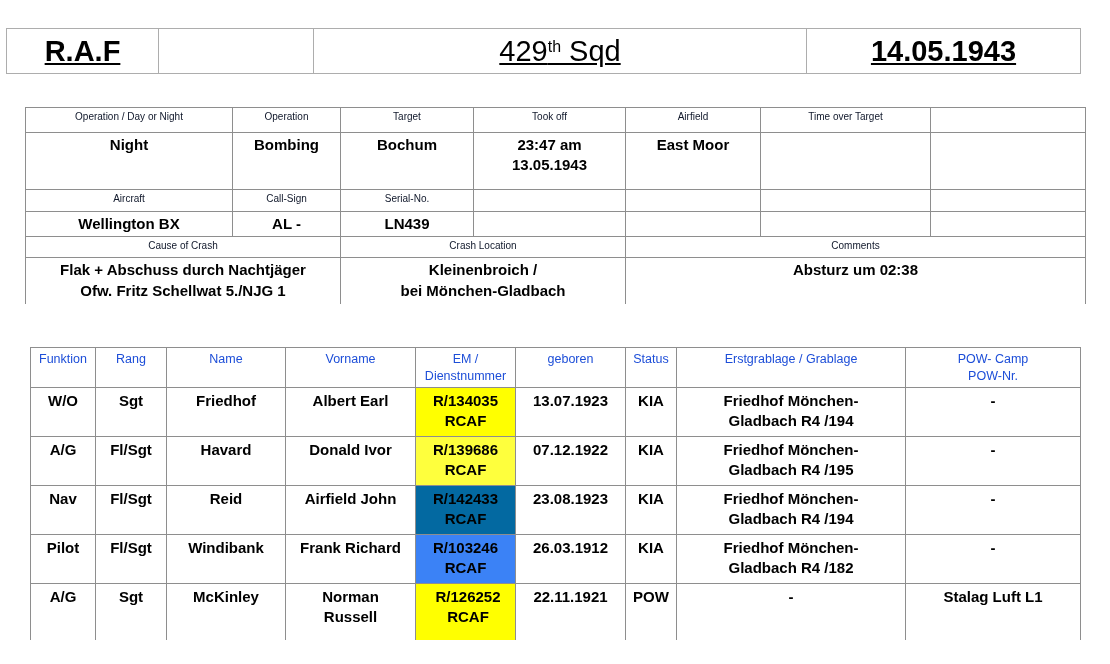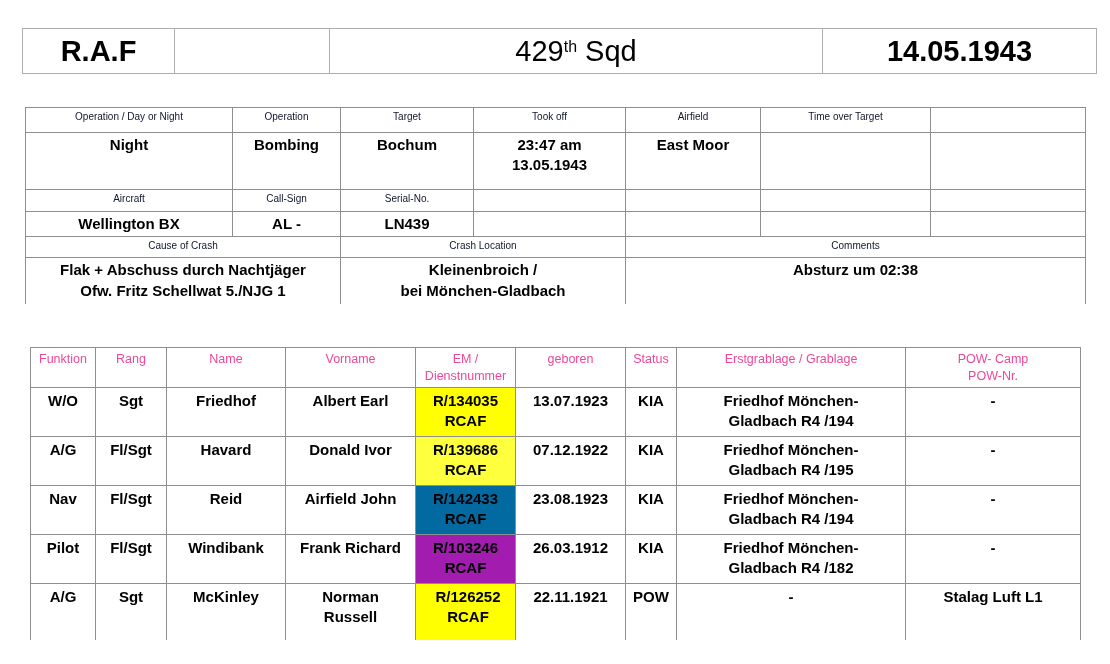--- a/index.html
+++ b/index.html
@@ -17,22 +17,23 @@
     table-layout: fixed;
   }
   td {
     overflow: hidden;
     white-space: pre-line;
     text-align: center;
   }
 
   
   .title-table {
-    margin: 28px 0 0 22px;
+    margin: 28px 0 0 6px;
     width: 1074px;
+    text-decoration: underline;
   }
   .title-table td {
     border: 1px solid #adadad;
     height: 42px;
     vertical-align: middle;
     font-size: 29px;
     line-height: 1;
   }
   .cell-org   { font-weight: bold; }
   .cell-date  { font-weight: bold; }
@@ -77,21 +78,21 @@
     width: 1050px;
   }
   .crew-table td {
     border: 1px solid #8e8e8e;
     vertical-align: top;
     padding: 3px 3px;
   }
   .crew-table td.hdr {
     font-size: 12.5px;
     font-weight: normal;
-    color: #ec4899;
+    color: #1d4ed8;
     line-height: 1.3;
     height: 31px;
   }
   .crew-table td.cv {
     font-size: 15px;
     font-weight: bold;
     line-height: 1.33;
   }
   .crew-row td    { height: 42px; margin-top: 20px; }
   .crew-row-last td {
@@ -245,21 +246,21 @@
     <td class="cv">KIA</td>
     <td class="cv">Friedhof Mönchen-
 Gladbach R4 /194</td>
     <td class="cv">-</td>
   </tr>
   <tr class="crew-row">
     <td class="cv">Pilot</td>
     <td class="cv">Fl/Sgt</td>
     <td class="cv">Windibank</td>
     <td class="cv">Frank Richard</td>
-    <td class="cv" style="background-color: #a21caf;">R/103246
+    <td class="cv" style="background-color: #3b82f6;">R/103246
 RCAF</td>
     <td class="cv">26.03.1912</td>
     <td class="cv">KIA</td>
     <td class="cv">Friedhof Mönchen-
 Gladbach R4 /182</td>
     <td class="cv">-</td>
   </tr>
   <tr class="crew-row-last">
     <td class="cv">A/G</td>
     <td class="cv">Sgt</td>

